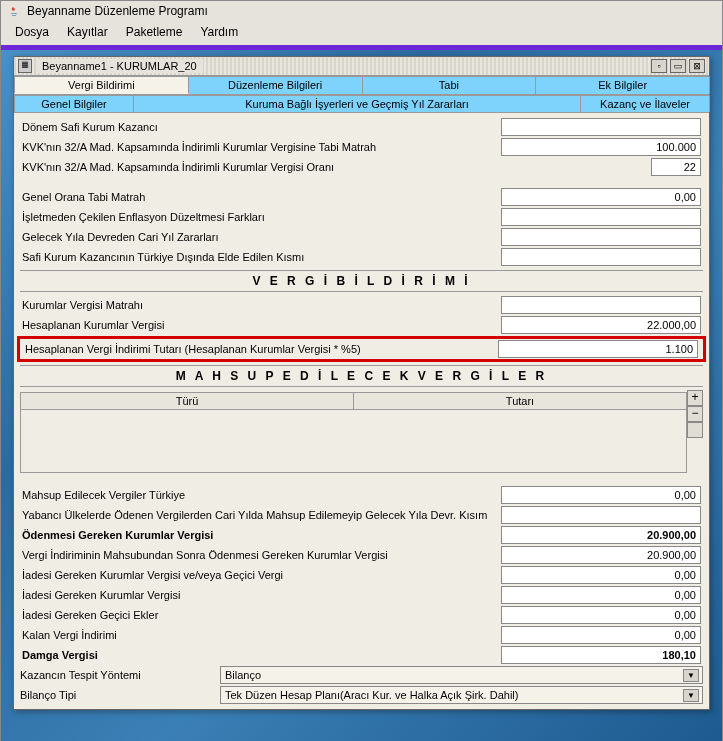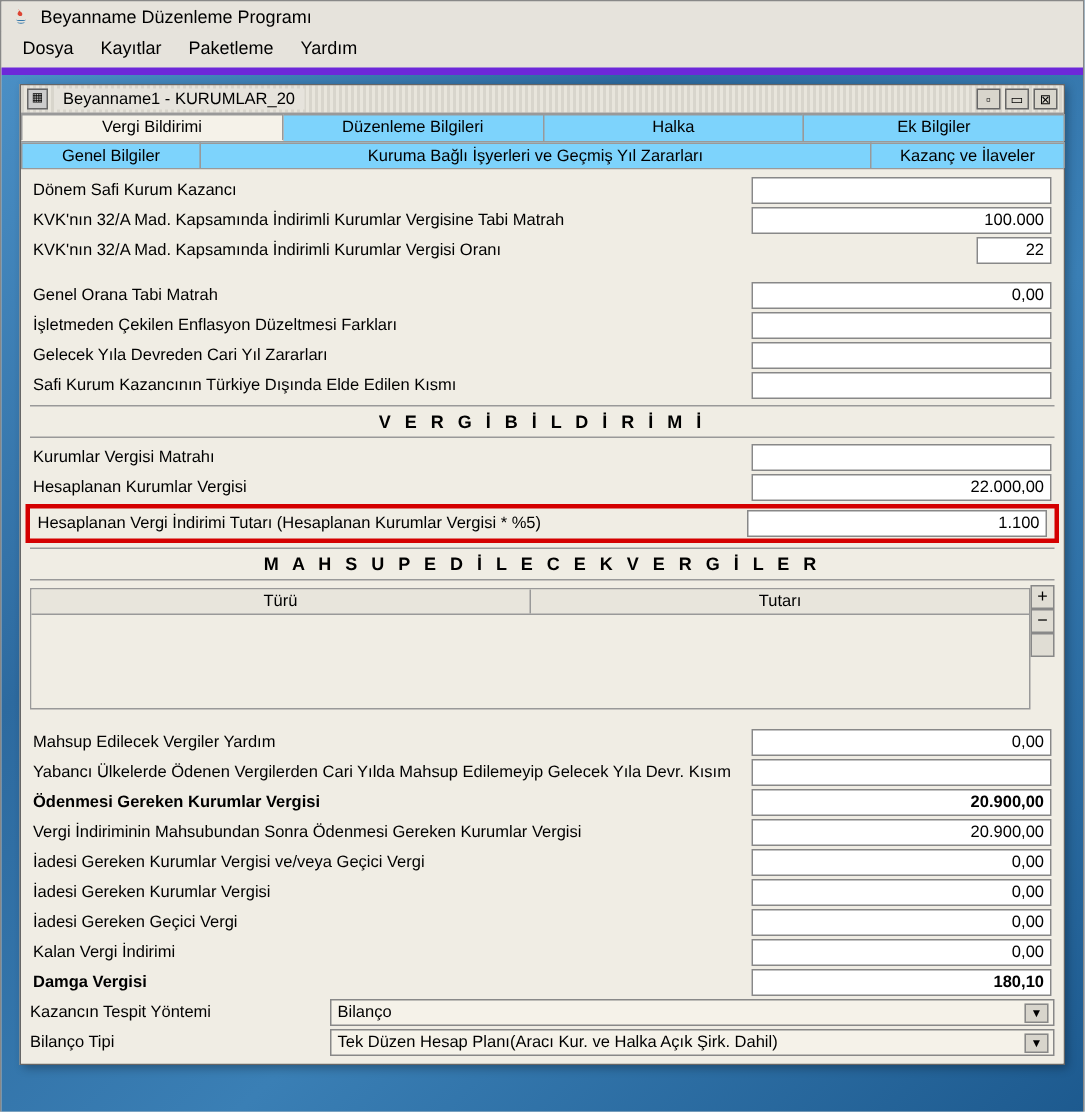--- a/index.html
+++ b/index.html
@@ -245,21 +245,21 @@
         <div class="win-controls">
           <span class="win-btn">▫</span>
           <span class="win-btn">▭</span>
           <span class="win-btn">⊠</span>
         </div>
       </div>
 
       <div class="tabs-row tabs-row-1">
         <div class="tab active">Vergi Bildirimi</div>
         <div class="tab">Düzenleme Bilgileri</div>
-        <div class="tab">Halka</div>
+        <div class="tab">Tabi</div>
         <div class="tab">Ek Bilgiler</div>
       </div>
       <div class="tabs-row tabs-row-2">
         <div class="tab">Genel Bilgiler</div>
         <div class="tab">Kuruma Bağlı İşyerleri ve Geçmiş Yıl Zararları</div>
         <div class="tab">Kazanç ve İlaveler</div>
       </div>
 
       <div class="form-body">
 
@@ -327,21 +327,21 @@
           <div class="table-side-btns">
             <div class="side-btn">+</div>
             <div class="side-btn">−</div>
             <div class="side-btn">&nbsp;</div>
           </div>
         </div>
 
         <div class="spacer"></div>
 
         <div class="form-row">
-          <label>Mahsup Edilecek Vergiler Yardım</label>
+          <label>Mahsup Edilecek Vergiler Türkiye</label>
           <input class="field" value="0,00" style="">
         </div>
         <div class="form-row">
           <label>Yabancı Ülkelerde Ödenen Vergilerden Cari Yılda Mahsup Edilemeyip Gelecek Yıla Devr. Kısım</label>
           <input class="field" style="">
         </div>
         <div class="form-row">
           <label class="bold">Ödenmesi Gereken Kurumlar Vergisi</label>
           <input class="field bold underline-red" value="20.900,00" style="">
         </div>
@@ -351,21 +351,21 @@
         </div>
         <div class="form-row">
           <label>İadesi Gereken Kurumlar Vergisi ve/veya Geçici Vergi</label>
           <input class="field" value="0,00" style="">
         </div>
         <div class="form-row">
           <label>İadesi Gereken Kurumlar Vergisi</label>
           <input class="field" value="0,00" style="">
         </div>
         <div class="form-row">
-          <label>İadesi Gereken Geçici Vergi</label>
+          <label>İadesi Gereken Geçici Ekler</label>
           <input class="field" value="0,00" style="">
         </div>
         <div class="form-row">
           <label>Kalan Vergi İndirimi</label>
           <input class="field" value="0,00" style="">
         </div>
         <div class="form-row">
           <label class="bold">Damga Vergisi</label>
           <input class="field bold" value="180,10" style="">
         </div>

